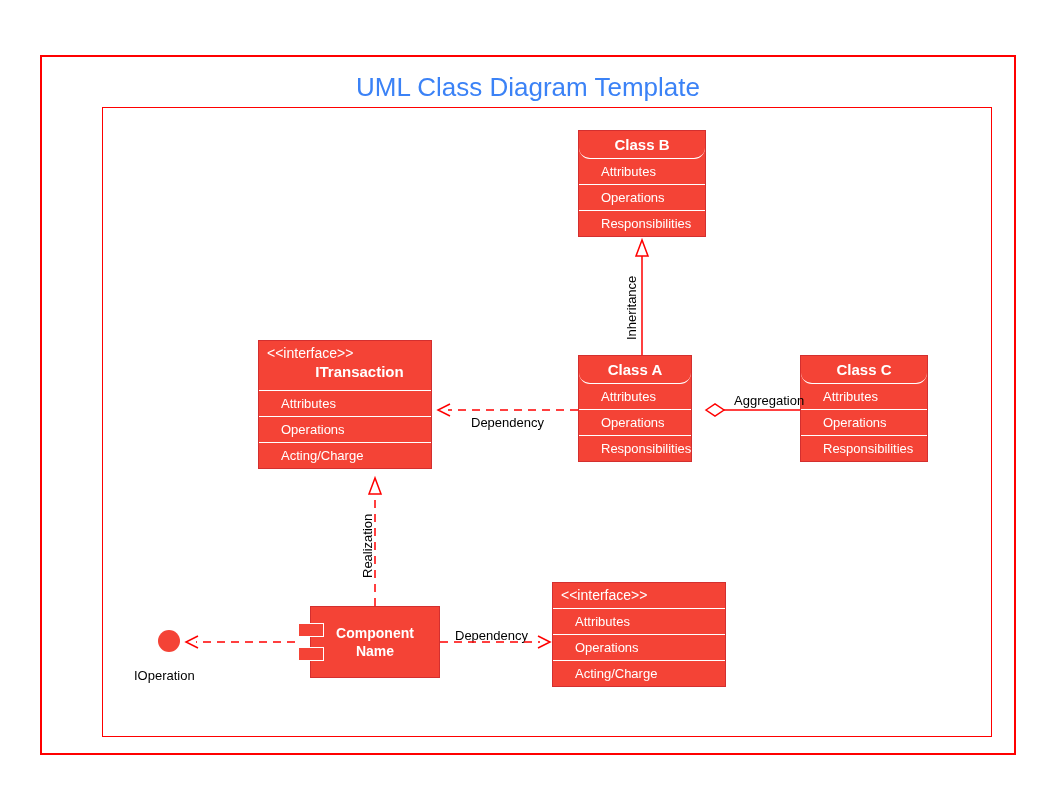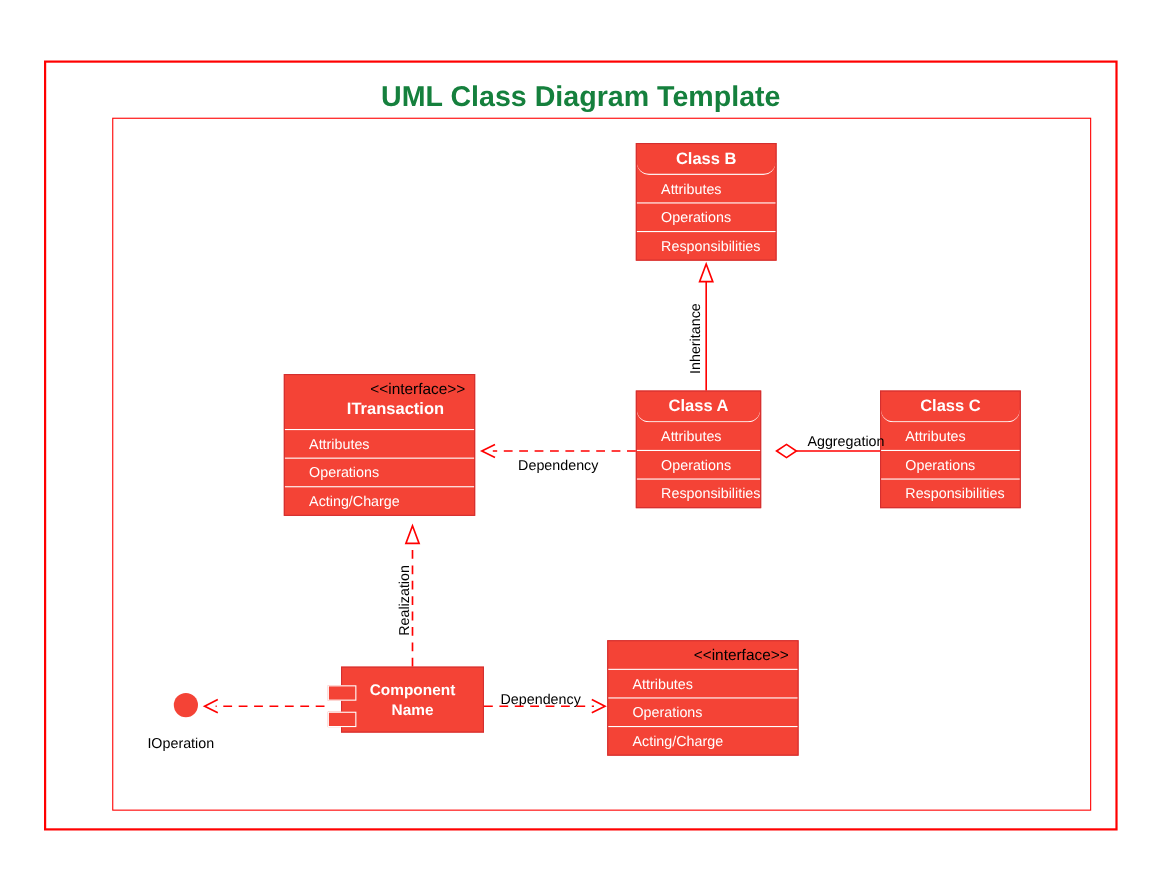--- a/index.html
+++ b/index.html
@@ -18,22 +18,22 @@
       height: 700px;
       border: 2px solid #ff0000;
     }
     .title {
       position: absolute;
       left: 0;
       right: 0;
       top: 15px;
       text-align: center;
       font-size: 26px;
-      color: #15803d;
-      font-weight: bold;
+      color: #3b82f6;
+      font-weight: normal;
     }
     .inner-frame {
       position: absolute;
       left: 60px;
       top: 50px;
       width: 890px;
       height: 630px;
       border: 1px solid #ff0000;
     }
     .class-box {
@@ -44,22 +44,22 @@
     .class-title {
       color: #fff;
       text-align: center;
       padding: 5px 8px;
       font-size: 15px;
       font-weight: bold;
       border-bottom: 1px solid #fff;
       border-radius: 11px;
     }
     .class-stereotype {
-      color: #000000;
-      text-align: right;
+      color: #ffffff;
+      text-align: left;
       padding: 4px 8px 0;
       font-size: 14px;
     }
     .class-title-combined {
       border-bottom: 1px solid #fff;
       padding-bottom: 5px;
     }
     .class-row {
       color: #fff;
       padding: 5px 22px;
@@ -154,21 +154,21 @@
 
 <div class="class-box" style="left:552px; top:582px; width:174px;">
   <div class="class-title-combined">
     <div class="class-stereotype">&lt;&lt;interface&gt;&gt;</div>
   </div>
   <div class="class-row">Attributes</div>
   <div class="class-row">Operations</div>
   <div class="class-row">Acting/Charge</div>
 </div>
 
-<div class="component-box" style="left:310px; top:606px; width:130px; height:60px;">
+<div class="component-box" style="left:310px; top:606px; width:130px; height:72px;">
   <div class="component-tab" style="top:16px;"></div>
   <div class="component-tab" style="top:40px;"></div>
   <span style="white-space:pre-line;">Component
 Name</span>
 </div>
 
 <div class="ball" style="left:158px; top:630px;"></div>
 <div class="label" style="left:134px; top:668px;text-align:center;">IOperation</div>
 
 <div class="label label-vert" style="left:624px; top:340px;">Inheritance</div>

